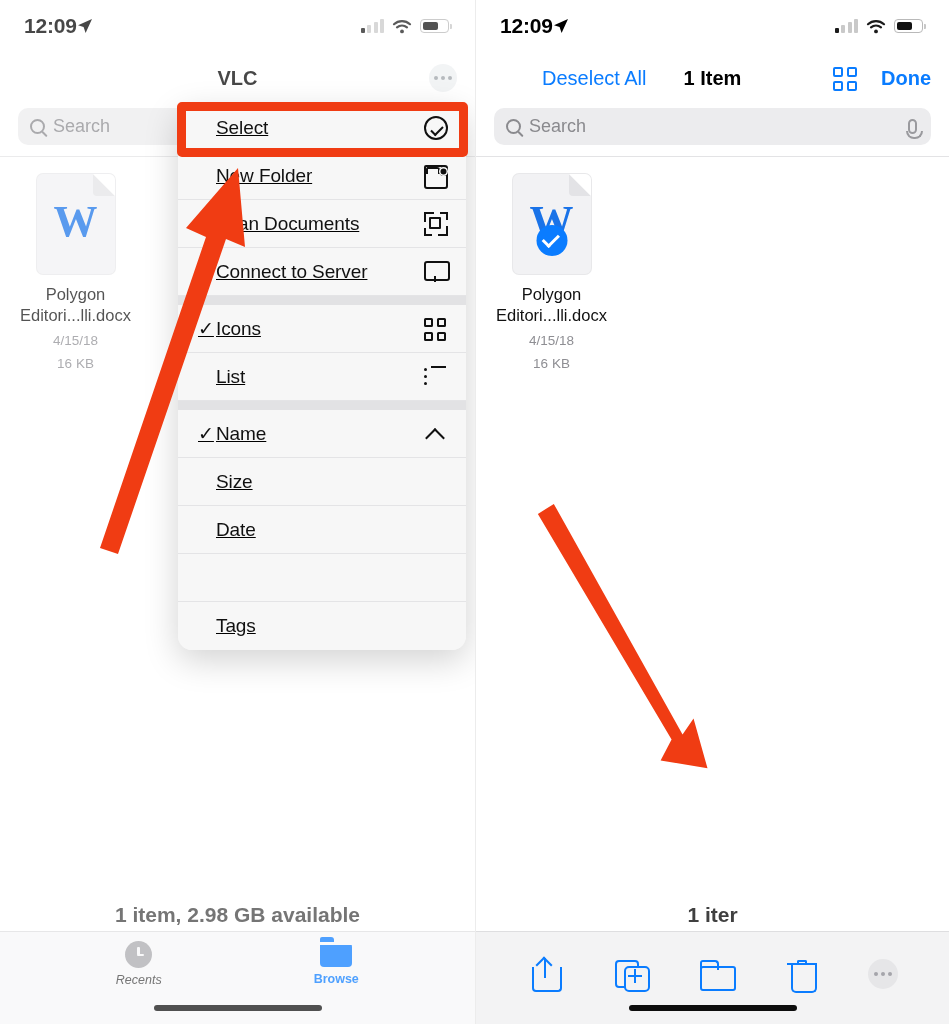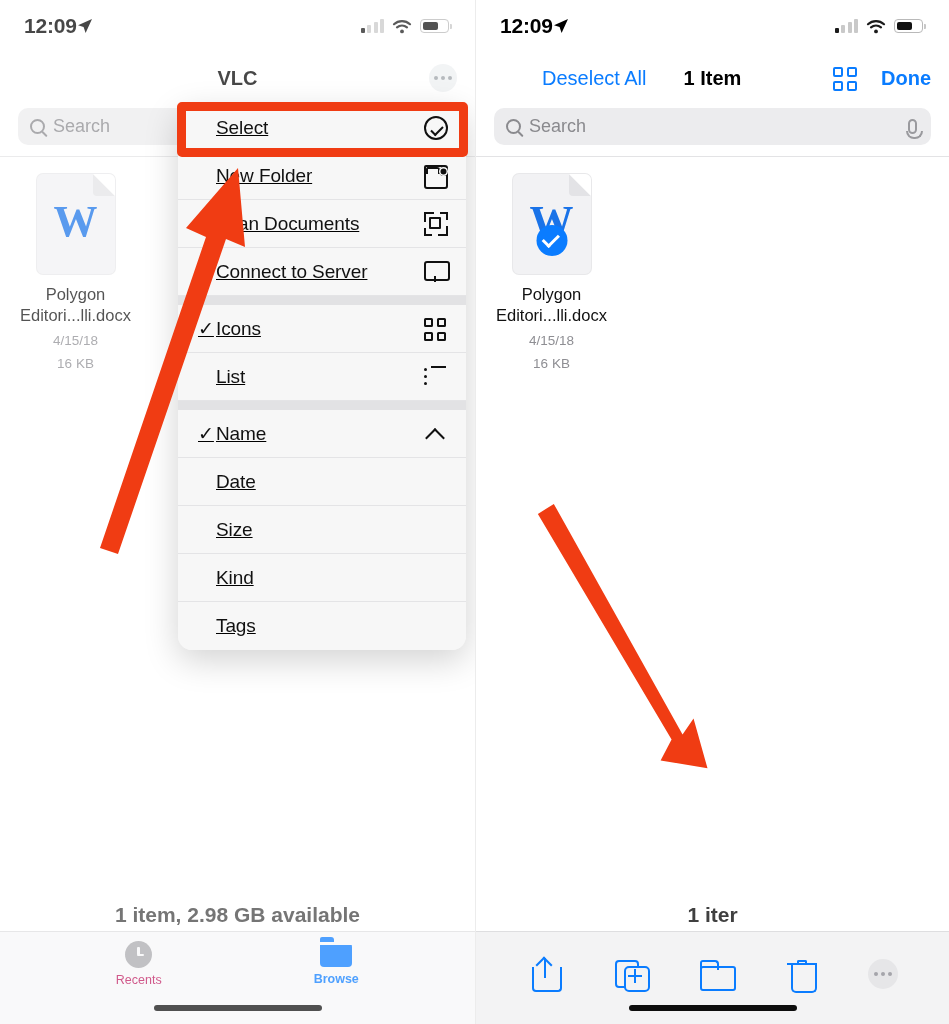--- a/index.html
+++ b/index.html
@@ -246,21 +246,21 @@
     position: absolute; left: 0; right: 0; bottom: 97px; text-align: center;
     font-size: 21px; font-weight: bold; color: #404040; z-index: 2;
   }
   .tabbar {
     position: absolute; left: 0; right: 0; bottom: 0; height: 93px;
     background: #f7f7f8; border-top: 1px solid #dedee0; z-index: 7;
   }
   .tabs { display: flex; height: 64px; align-items: center; justify-content: space-around; padding: 0 40px; }
   .tab { display: flex; flex-direction: column; align-items: center; gap: 5px; width: 110px; }
   .tab .tlabel { font-size: 12.5px; }
-  .tab.recents .tlabel { color: #be185d; }
+  .tab.recents .tlabel { color: #404040; font-style: italic; }
   .tab.browse  .tlabel { color: #0a7cff; font-weight: bold; }
   .clock-ico {
     width: 27px; height: 27px; border-radius: 50%; background: #a9a9ad; position: relative;
   }
   .clock-ico::before { content:""; position:absolute; left:12.2px; top:6px; width:2.5px; height:8px; background:#f7f7f8; border-radius:1px; }
   .clock-ico::after  { content:""; position:absolute; left:12.2px; top:12.5px; width:7px; height:2.5px; background:#f7f7f8; border-radius:1px; }
   .folder-ico { width: 32px; height: 24px; background: #0a7cff; border-radius: 2px 4px 4px 4px; position: relative; }
   .folder-ico::before {
     content:""; position:absolute; left:0; top:-6px; width: 14px; height: 7px;
     background: #0a7cff; border-radius: 2px 3px 0 0;
@@ -441,31 +441,30 @@
           </span>
       </div>
       <div class="group-gap"></div>
       <div class="mi">
         <span class="tick">✓</span>
         <span class="label">Name</span>
         <span class="ic g-chevup"></span>
       </div>
       <div class="mi">
         <span class="tick"></span>
+        <span class="label">Size</span>
+        <span class="ic"></span>
+      </div>
+      <div class="mi">
+        <span class="tick"></span>
         <span class="label">Date</span>
         <span class="ic"></span>
       </div>
       <div class="mi">
         <span class="tick"></span>
-        <span class="label">Size</span>
-        <span class="ic"></span>
-      </div>
-      <div class="mi">
-        <span class="tick"></span>
-        <span class="label">Kind</span>
         <span class="ic"></span>
       </div>
       <div class="mi">
         <span class="tick"></span>
         <span class="label">Tags</span>
         <span class="ic"></span>
       </div>
     </div>
 
     <svg class="arrow-svg" viewBox="0 0 475 1024">

